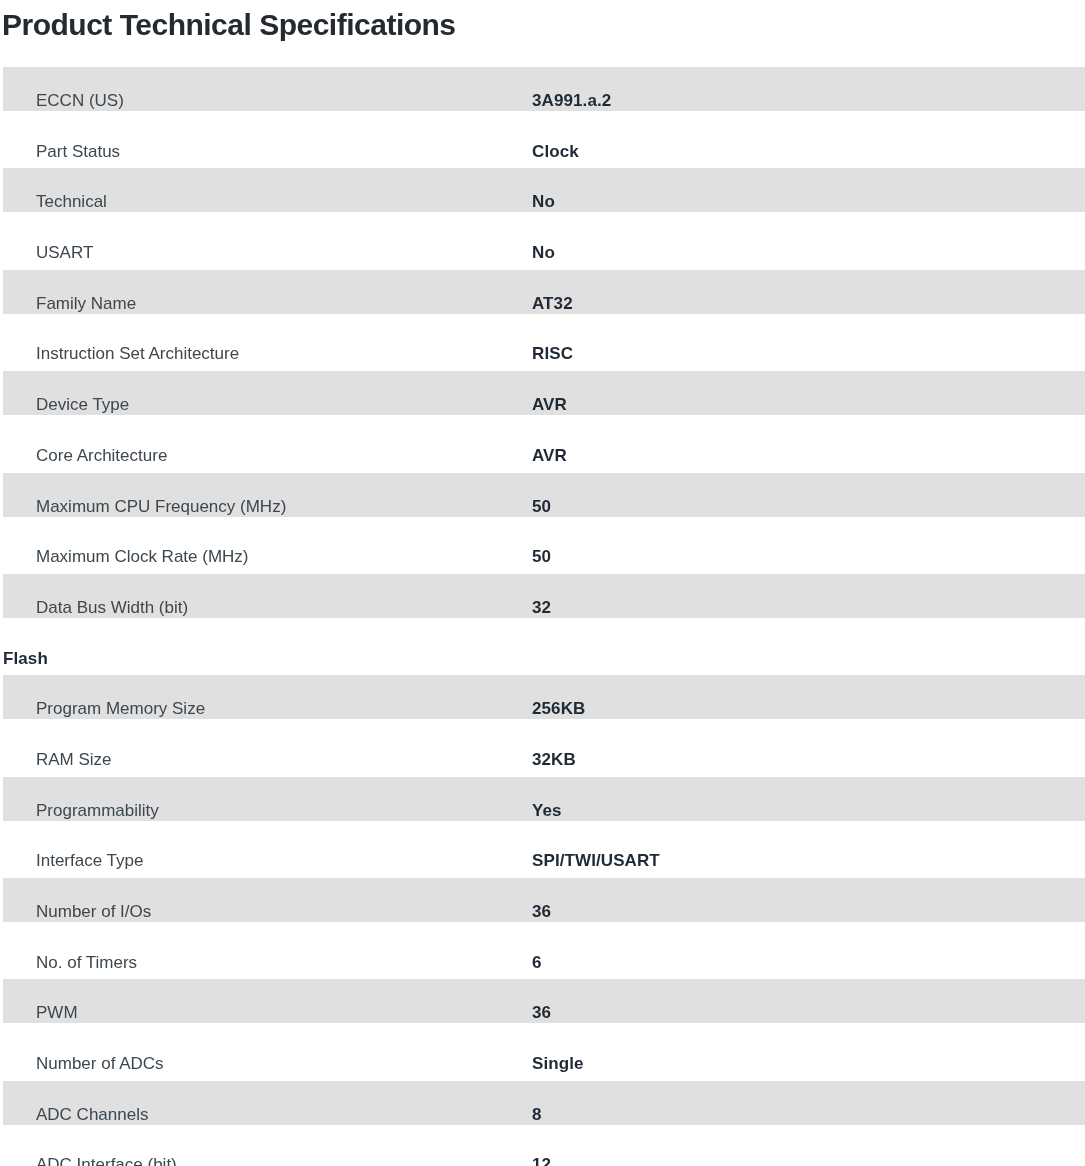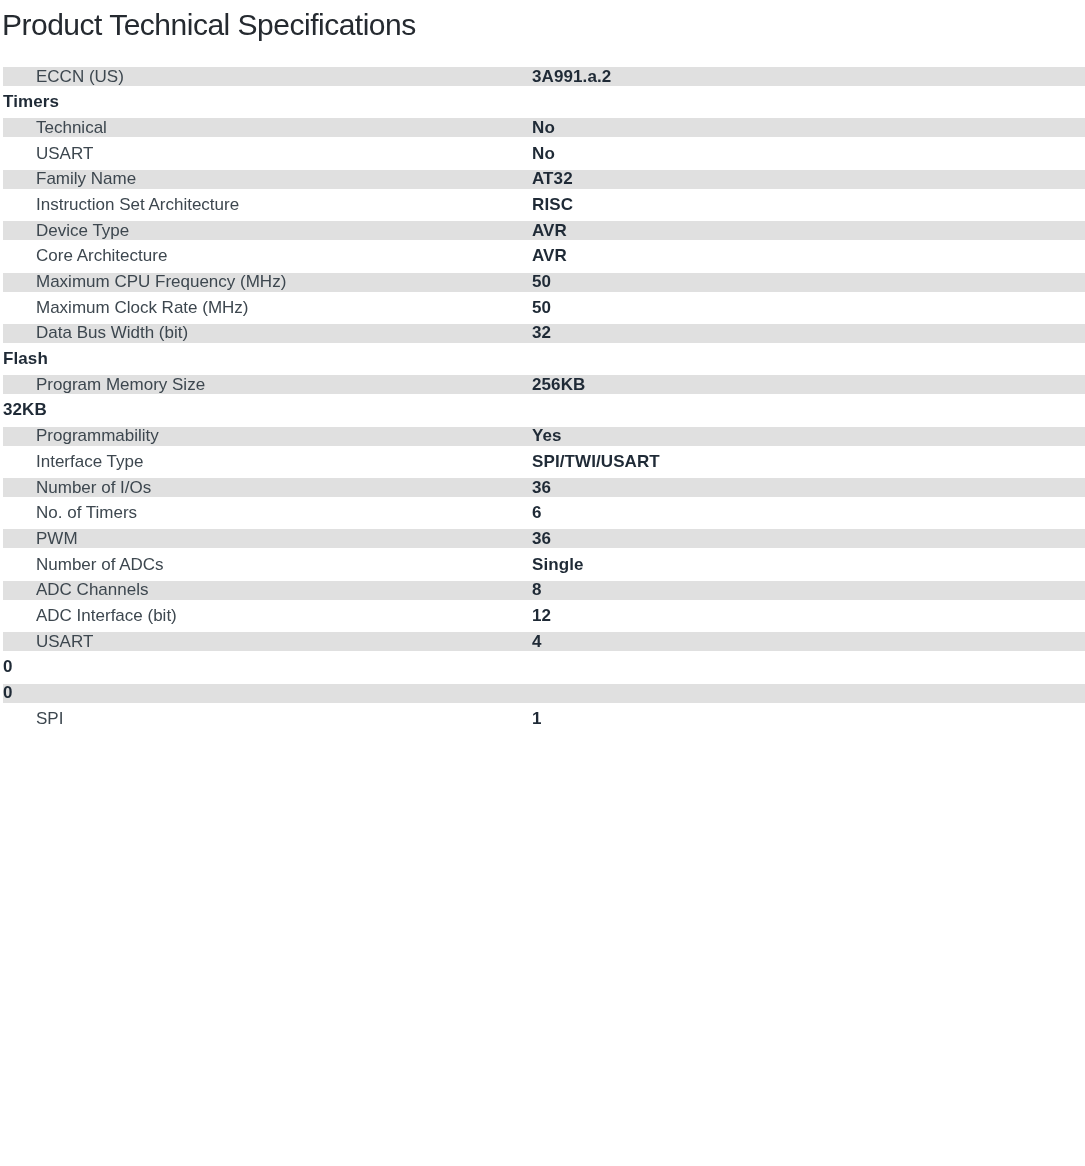--- a/index.html
+++ b/index.html
@@ -10,31 +10,31 @@
   body {
     width: 1085px;
     height: 1166px;
     overflow: hidden;
     font-family: "Liberation Sans", sans-serif;
   }
   .page-title {
     margin: 6px 0 0 2px;
     font-size: 30px;
     line-height: 38px;
-    font-weight: 400;
+    font-weight: 700;
     letter-spacing: -0.5px;
     color: #252a30;
   }
   .spec-table {
     margin-top: 23px;
   }
   .spec-row {
     display: flex;
-    align-items: center;
-    height: 19px;
+    align-items: flex-end;
+    height: 44px;
     margin-left: 3px;
     margin-bottom: 6.7px;
     background: #ffffff;
   }
   .spec-row.alt {
     background: #e0e0e0;
   }
   .spec-label {
     box-sizing: border-box;
     padding-left: 33px;
@@ -58,21 +58,22 @@
 <body>
 
 <h1 class="page-title">Product Technical Specifications</h1>
 
 <div class="spec-table">
     <div class="spec-row alt">
       <span class="spec-label">ECCN (US)</span>
       <span class="spec-value">3A991.a.2</span>
     </div>
     <div class="spec-row">
-      <span class="spec-value">Timers</span>
+      <span class="spec-label">Part Status</span>
+      <span class="spec-value">Clock</span>
     </div>
     <div class="spec-row alt">
       <span class="spec-label">Technical</span>
       <span class="spec-value">No</span>
     </div>
     <div class="spec-row">
       <span class="spec-label">USART</span>
       <span class="spec-value">No</span>
     </div>
     <div class="spec-row alt">
@@ -104,20 +105,21 @@
       <span class="spec-value">32</span>
     </div>
     <div class="spec-row">
       <span class="spec-value">Flash</span>
     </div>
     <div class="spec-row alt">
       <span class="spec-label">Program Memory Size</span>
       <span class="spec-value">256KB</span>
     </div>
     <div class="spec-row">
+      <span class="spec-label">RAM Size</span>
       <span class="spec-value">32KB</span>
     </div>
     <div class="spec-row alt">
       <span class="spec-label">Programmability</span>
       <span class="spec-value">Yes</span>
     </div>
     <div class="spec-row">
       <span class="spec-label">Interface Type</span>
       <span class="spec-value">SPI/TWI/USART</span>
     </div>

